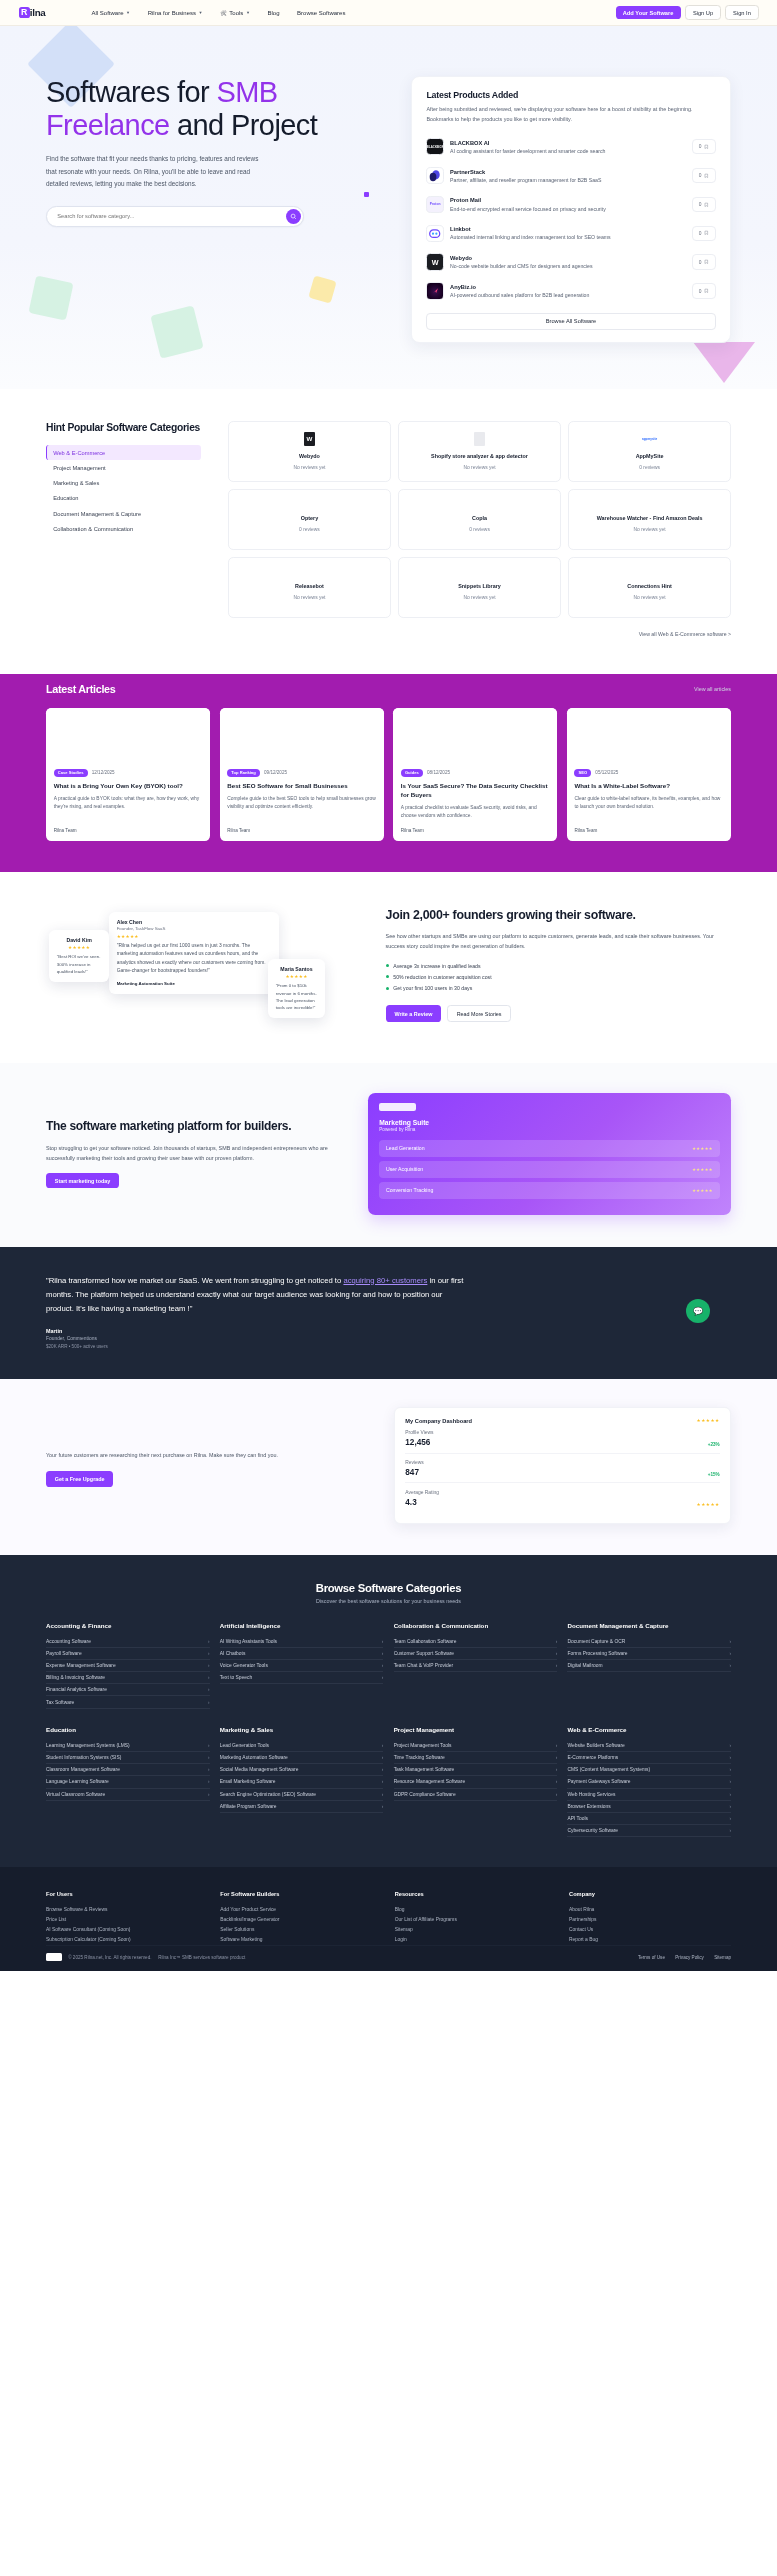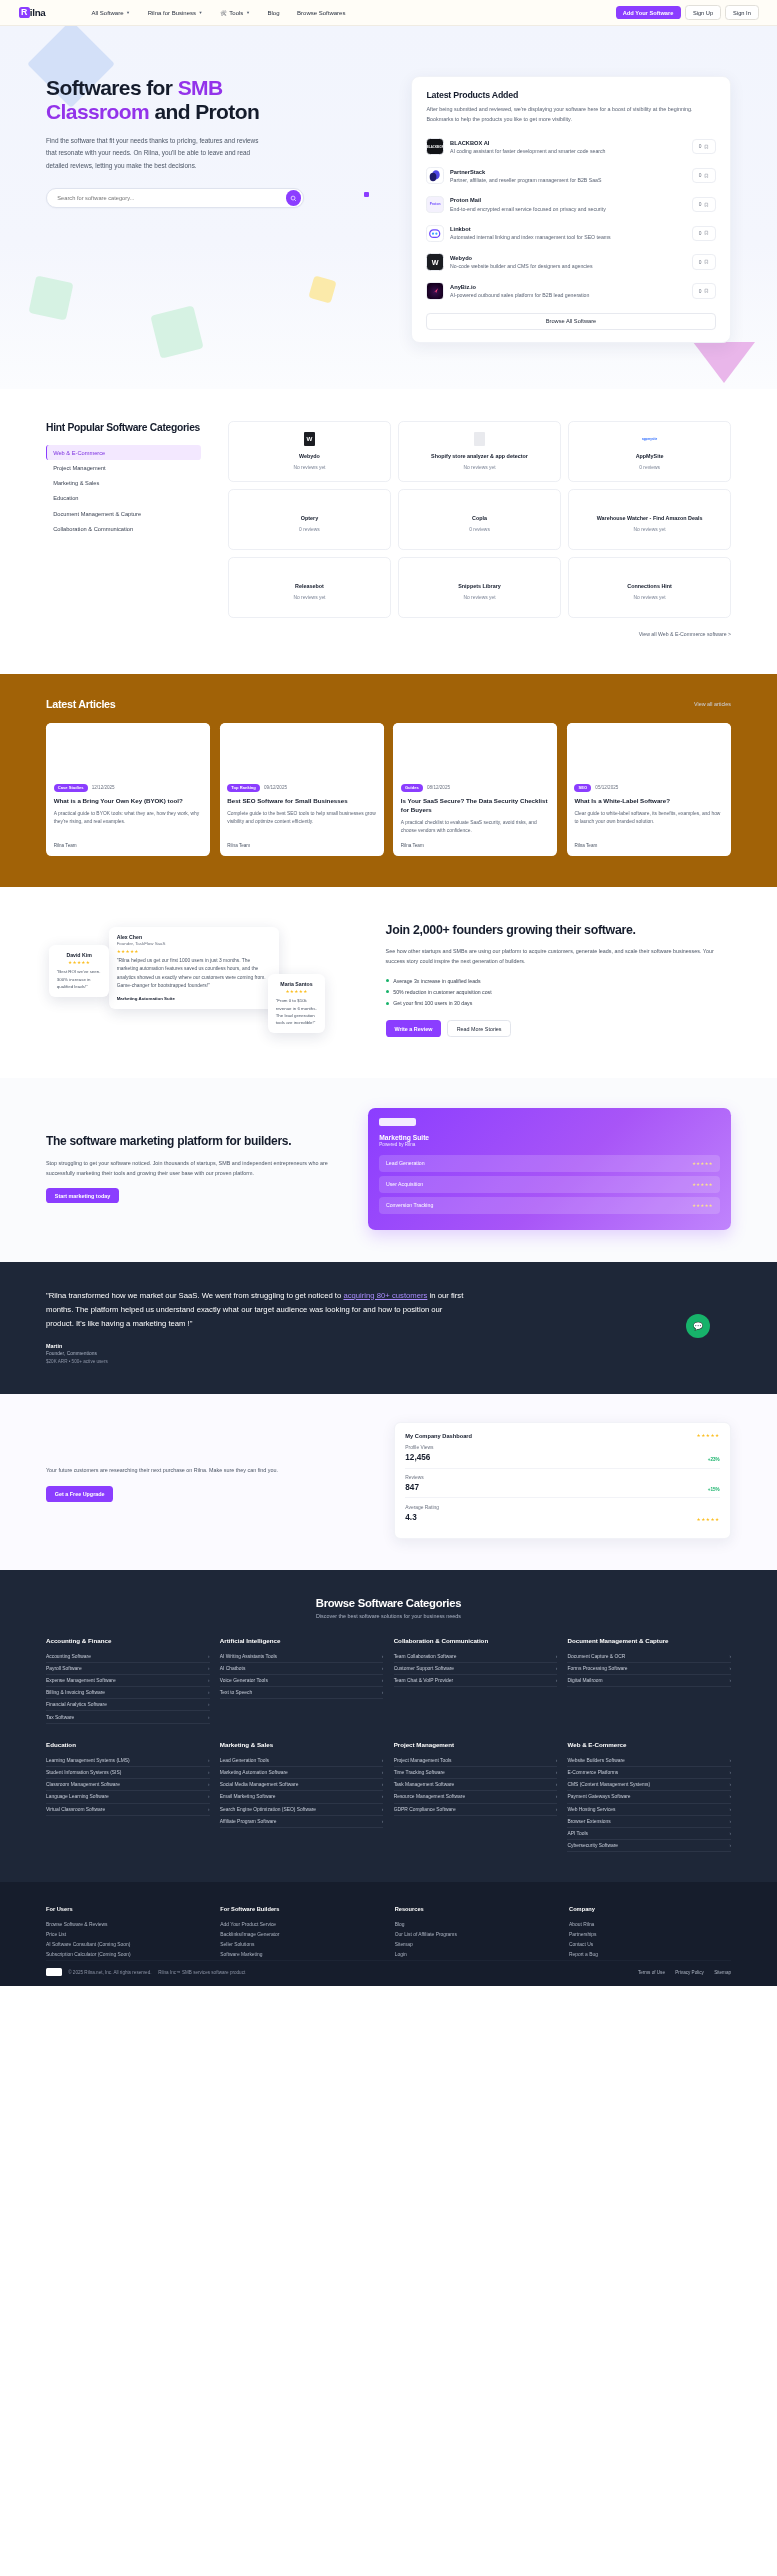--- a/index.html
+++ b/index.html
@@ -71,21 +71,21 @@
   }
   .sq-yellow2 {
     width: 23px; height: 23px; background: #fbeaaa; transform: rotate(16deg);
     left: 311px; top: 252px; border-radius: 4.1px;
   }
   .dot-violet { width: 5.2px; height: 5.2px; background: #8b3dff; border-radius: 1px; left: 364px; top: 166px;}
 
   .hero-inner { display: flex; gap: 25px; position: relative; z-index: 5; padding-top: 20.6px;}
   .hero-left { width: 340px; }
   h1.hero-title {
-    font-size: 21px; line-height: 1.16; font-weight: 700; letter-spacing: -0.6px;
+    font-size: 29px; line-height: 1.16; font-weight: 400; letter-spacing: -0.6px;
     color: #151c2c;
   }
   .accent { color: #9333ea; }
   .accent2 { color: #9333ea; }
   p.hero-sub {
     margin-top: 10.3px; font-size: 6.4px; line-height: 1.95; color: #4b5565; max-width: 216px;
   }
   .search-row { margin-top: 15.5px; width: 258px; position: relative; }
   .search-input {
     width: 100%; height: 20.6px; border-radius: 11.3px; border: 0.5px solid #dfe3ee;
@@ -166,21 +166,21 @@
   .soft-logo.dark { width: 11.3px; height: 13.4px; background: #1b1d22; color: #fff; font-size: 6.2px; border-radius: 1px; }
   .soft-logo.grey { width: 10.3px; height: 14.4px; background: #e9eaee; border-radius: 1px; }
   .soft-logo.blue { color: #2f6dff; font-size: 3.1px; }
   .soft-logo.empty { width: 13.4px; height: 1px; background: transparent; }
   .soft-name { font-size: 5.4px; font-weight: 700; color: #151c2c; }
   .soft-rev { font-size: 4.9px; color: #7a8395; margin-top: 6.2px; }
   .view-all-row { text-align: right; margin-top: 11.3px; }
   .view-all-row a { font-size: 5.2px; color: #5a6374; text-decoration: none; cursor: pointer; }
 
   
-  .articles { background: #a16207; padding: 24px 0 31px; }
+  .articles { background: #a21caf; padding: 9px 0 31px; }
   .art-head { display: flex; align-items: center; justify-content: space-between; }
   .art-head h2 { color: #fff; font-size: 10.8px; font-weight: 800; letter-spacing: -0.3px; }
   .art-head a { color: #cfd5e1; font-size: 5.4px; text-decoration: none; cursor: pointer; }
   .art-grid { display: grid; grid-template-columns: repeat(4,1fr); gap: 9.3px; margin-top: 12.4px; }
   .art-card { background: #fff; border-radius: 5.2px; overflow: hidden; cursor: pointer; display: flex; flex-direction: column; }
   .art-thumb { height: 54px; background: #fff; }
   .art-body { padding: 7.2px 7.7px 8.2px; flex: 1; display: flex; flex-direction: column; }
   .art-meta { display: flex; align-items: center; gap: 4.1px; }
   .tag {
     background: #8b3dff; color: #fff; font-size: 4.1px; font-weight: 700;
@@ -364,21 +364,21 @@
     <div class="shape diamond-lav"></div>
     <div class="shape sq-mint"></div>
     <div class="shape sq-mint2"></div>
     <div class="shape sq-yellow2"></div>
     <div class="shape dot-violet"></div>
 
     <div class="container hero-inner">
       <div class="hero-left">
         <h1 class="hero-title">
           <span>Softwares for </span><span class="accent">SMB</span><br>
-          <span class="accent2">Classroom</span><span> and Proton</span>
+          <span class="accent2">Freelance</span><span> and Project</span>
         </h1>
         <p class="hero-sub">Find the software that fit your needs thanks to pricing, features and reviews that resonate with your needs. On Rilna, you'll be able to leave and read detailed reviews, letting you make the best decisions.</p>
         <div class="search-row">
           <input class="search-input" placeholder="Search for software category..." style="">
           <button class="search-btn">
             <svg width="6.7" height="6.7" viewBox="0 0 24 24" fill="none" stroke="#fff" stroke-width="2.5">
               <circle cx="11" cy="11" r="7"></circle>
                 <line x1="16.5" y1="16.5" x2="21" y2="21"></line>
             </svg>
           </button>

